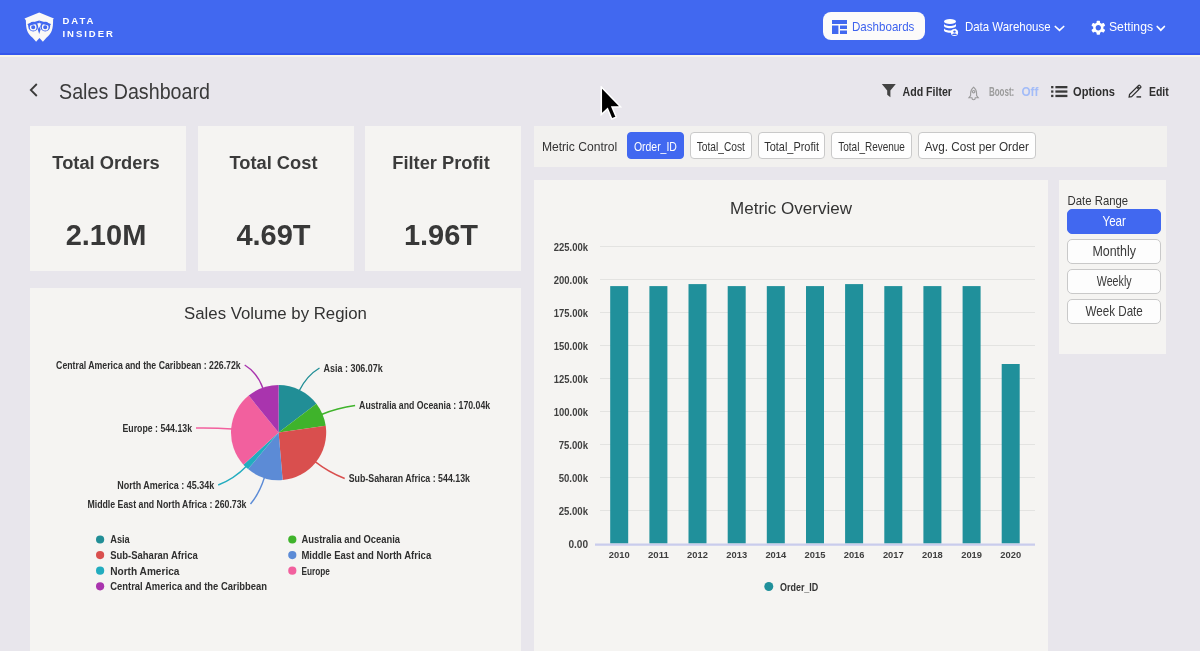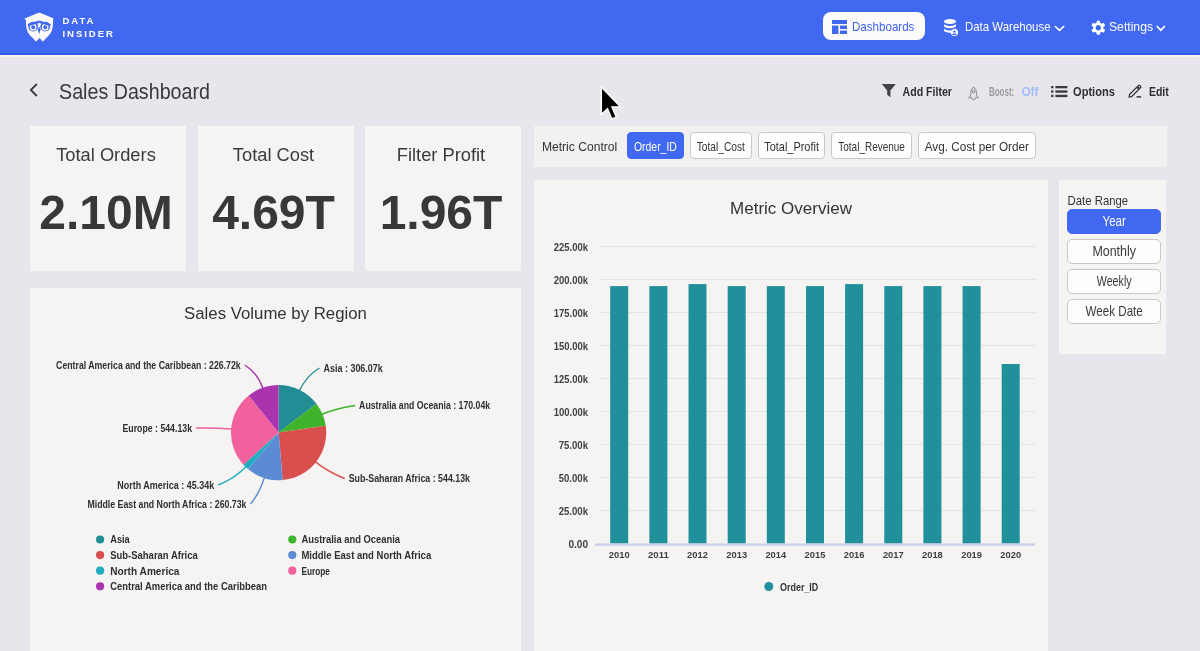--- a/index.html
+++ b/index.html
@@ -4,22 +4,22 @@
 <style>
   * { margin:0; padding:0; box-sizing:border-box; }
   html,body { width:1200px; height:651px; overflow:hidden; }
   body { background:#E8E6EC; font-family:"Liberation Sans", sans-serif; position:relative; }
   .nav { position:absolute; left:0; top:0; width:1200px; height:55px; background:#4168F0; }
   .logo { position:absolute; left:24px; top:11.5px; }
   .logotext { position:absolute; left:62.4px; top:15px; color:#fff; font-size:9.5px; font-weight:700; letter-spacing:2px; line-height:12.7px; }
   .dashbtn { position:absolute; left:823px; top:12px; width:102px; height:28px; background:#FCFBFA; border-radius:8px; }
   .card { position:absolute; background:#F5F4F2; }
   .kpi { width:156px; height:145px; top:126px; text-align:center; padding-right:4px; }
-  .kpi .t { margin-top:20px; font-size:18.3px; font-weight:400; color:#3B3B3B; line-height:18px; }
-  .kpi .v { margin-top:27px; font-size:48px; font-weight:700; color:#383838; line-height:43px; }
+  .kpi .t { margin-top:28px; font-size:18.3px; font-weight:700; color:#3B3B3B; line-height:18px; }
+  .kpi .v { margin-top:42px; font-size:29px; font-weight:700; color:#383838; line-height:43px; }
   .strip { position:absolute; left:534px; top:126px; width:633px; height:41px; background:#F2F1EF; }
   .mbtn { position:absolute; top:132px; height:27px; border:1px solid #C9C9C9; background:#FEFEFE; border-radius:4px; color:#333; font-size:12.5px; display:flex; align-items:center; justify-content:center; }
   .mbtn.sel { background:#4168F0; border-color:#4168F0; color:#fff; }
   .chartcard { left:534px; top:180px; width:514px; height:540px; }
   .ct { position:absolute; width:100%; text-align:center; font-size:17px; color:#333; }
   .piecard .ct { font-size:16.8px; }
   .piecard { left:30px; top:288px; width:491px; height:396px; }
   .datepanel { left:1059px; top:180px; width:107px; height:174px; }
   .dbtn { position:absolute; left:1067px; width:94px; height:25px; border:1px solid #C9C9C9; background:#FDFDFD; border-radius:5px; color:#3a3a3a; font-size:13.5px; display:flex; align-items:center; justify-content:center; }
   .dbtn.sel { background:#4168F0; border-color:#4168F0; color:#fff; }

